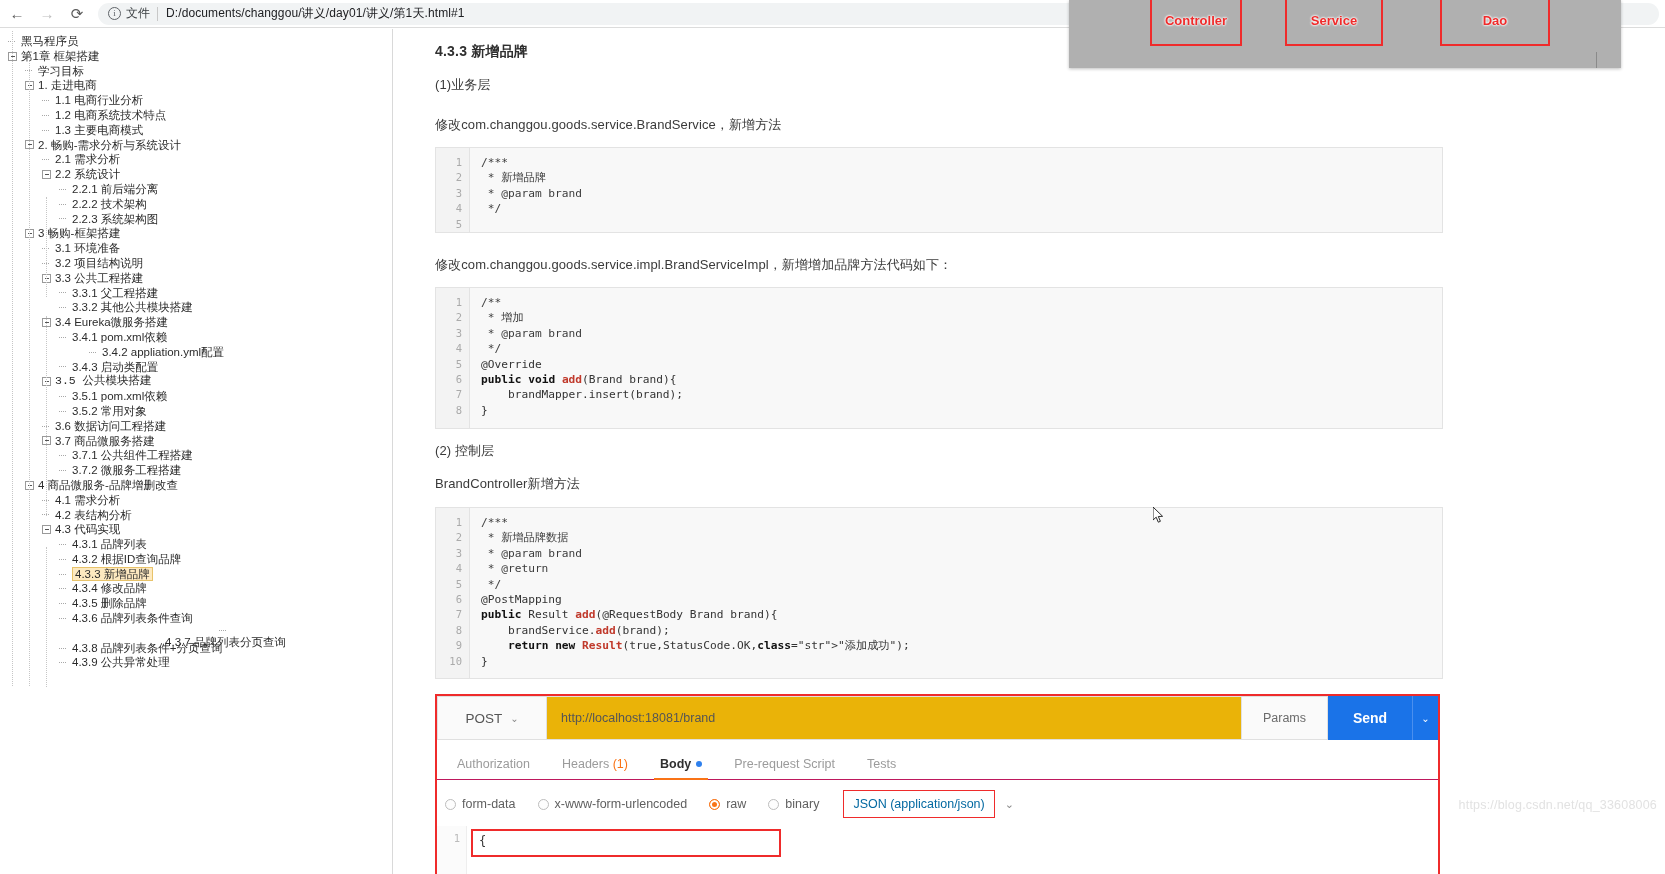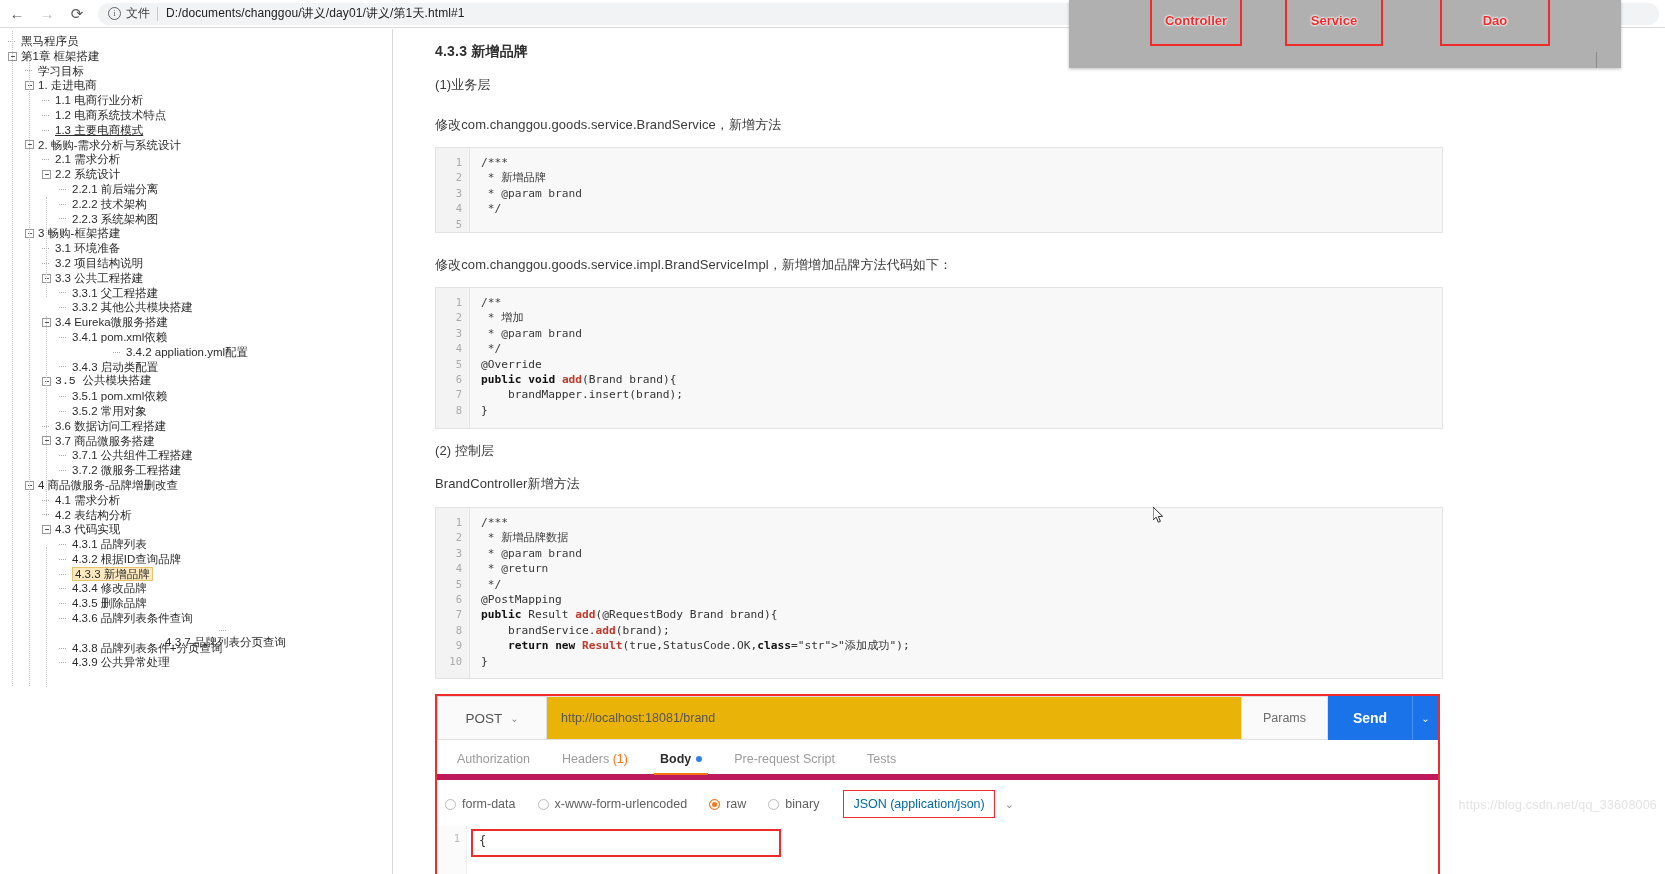--- a/index.html
+++ b/index.html
@@ -205,21 +205,21 @@
     width: 26px; background: #1a73e8;
     border-left: 1px solid #4b8fee;
     color: #ffffff;
     display: flex; align-items: center; justify-content: center;
     font-size: 10px;
   }
   #pm-tabs {
     position: absolute; left: 0; top: 50px; width: 1001px; height: 34px;
     display: flex; align-items: flex-end;
     padding-left: 4px;
-    border-bottom: 6px solid #be185d;
+    border-bottom: 1px solid #be185d;
   }
   .pm-tab {
     padding: 0 16px 8px 16px;
     font-size: 12.5px; color: #9b9b9b;
     position: relative;
   }
   .pm-tab.active { color: #2f2f2f; font-weight: bold; }
   .pm-tab.active::after {
     content: ""; position: absolute; left: 10px; right: 10px; bottom: -1px;
     height: 2.5px; background: #f97316;
@@ -344,21 +344,21 @@
       <span class="toc-label">1. 走进电商</span>
     </div>
     <div class="toc-item" style="padding-left: 42px;">
       <span class="leafmark"></span>
       <span class="toc-label">1.1 电商行业分析</span>
     </div>
     <div class="toc-item" style="padding-left: 42px;">
       <span class="leafmark"></span>
       <span class="toc-label">1.2 电商系统技术特点</span>
     </div>
-    <div class="toc-item" style="padding-left: 42px; text-decoration: underline;">
+    <div class="toc-item" style="padding-left: 42px;">
       <span class="leafmark"></span>
       <span class="toc-label">1.3 主要电商模式</span>
     </div>
     <div class="toc-item" style="padding-left: 25px;">
       <span class="toggle"></span>
       <span class="toc-label">2. 畅购-需求分析与系统设计</span>
     </div>
     <div class="toc-item" style="padding-left: 42px;">
       <span class="leafmark"></span>
       <span class="toc-label">2.1 需求分析</span>
@@ -404,21 +404,21 @@
       <span class="toc-label">3.3.2 其他公共模块搭建</span>
     </div>
     <div class="toc-item" style="padding-left: 42px;">
       <span class="toggle"></span>
       <span class="toc-label">3.4 Eureka微服务搭建</span>
     </div>
     <div class="toc-item" style="padding-left: 59px;">
       <span class="leafmark"></span>
       <span class="toc-label">3.4.1 pom.xml依赖</span>
     </div>
-    <div class="toc-item" style="padding-left: 89px; margin-left: 24px;">
+    <div class="toc-item" style="padding-left: 89px;">
       <span class="leafmark"></span>
       <span class="toc-label">3.4.2 appliation.yml配置</span>
     </div>
     <div class="toc-item" style="padding-left: 59px;">
       <span class="leafmark"></span>
       <span class="toc-label">3.4.3 启动类配置</span>
     </div>
     <div class="toc-item" style="padding-left: 42px; font-family: Liberation Mono, monospace;">
       <span class="toggle"></span>
       <span class="toc-label">3.5 公共模块搭建</span>

